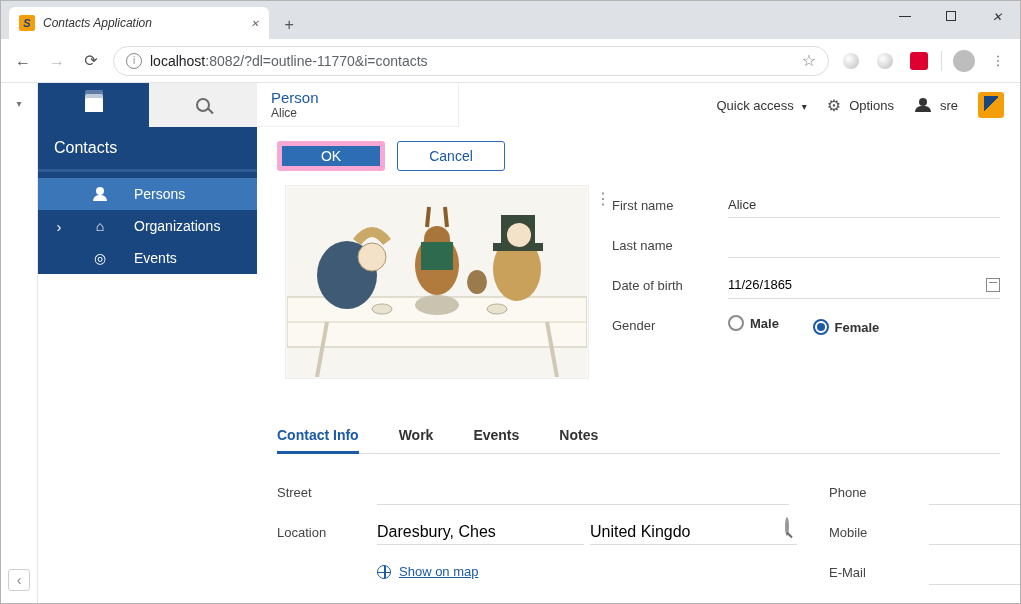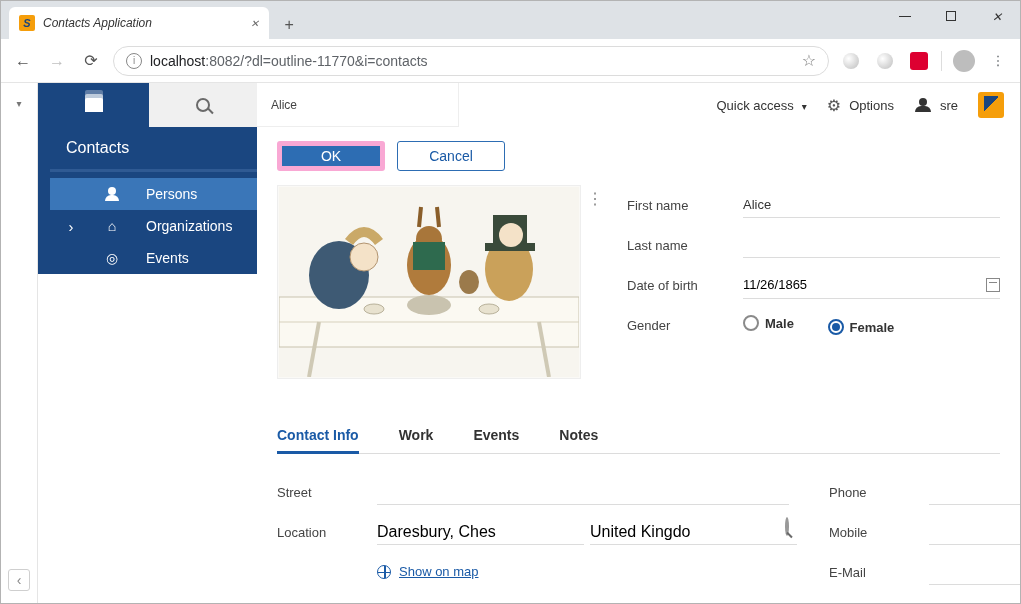--- a/index.html
+++ b/index.html
@@ -29,21 +29,21 @@
   
   .app { flex:1; display:flex; min-height:0; }
   .mini { width:37px; background:#fff; border-right:1px solid #e5e5e5; display:flex; flex-direction:column; align-items:center; padding-top:12px; position:relative; }
   .mini .chev { color:#777; cursor:pointer; }
   .mini .collbtn { position:absolute; bottom:12px; width:22px; height:22px; border:1px solid #cfcfcf; border-radius:3px; display:flex; align-items:center; justify-content:center; color:#888; cursor:pointer; }
   .topstrip { height:44px; display:flex; }
   .topcell { display:flex; align-items:center; justify-content:center; }
   .navblock { display:flex; flex-direction:column; }
   .tc-contacts { width:111px; background:#1a4680; color:#fff; }
   .tc-search { width:108px; background:#f0f0f0; color:#6a6a6a; }
-  .side { width:219px; background:#1a4680; color:#fff; display:flex; flex-direction:column;padding-left:12px; }
+  .side { width:219px; background:#1a4680; color:#fff; display:flex; flex-direction:column; }
   .side-title { height:44px; display:flex; align-items:center; padding:0 16px; font-size:16px; border-bottom:2px solid #2f5a93; }
   .side-sep { height:1px; background:#2f5a93; margin:0 0 6px 0; }
   .side-item { height:32px; display:flex; align-items:center; padding:0 14px; gap:26px; font-size:14px; cursor:pointer; }
   .side-item.sel { background:#3a76b8; }
   .side-item .pre { width:14px; display:flex; align-items:center; justify-content:center; }
   .icnbox { width:16px; height:16px; display:inline-flex; align-items:center; justify-content:center; }
 
   .content { flex:1; display:flex; flex-direction:column; min-width:0; overflow:hidden; }
   .hdr { height:44px; display:flex; align-items:center; padding-right:16px; gap:20px; }
   .hdr-left { width:202px; border-right:1px solid #eee; border-bottom:1px solid #eee; height:44px; display:flex; flex-direction:column; justify-content:center; padding:0 14px; }
@@ -53,21 +53,21 @@
   .hdr-item { display:flex; align-items:center; gap:8px; color:#333; cursor:pointer; }
   .logo { width:26px; height:26px; background:#f59e0b; border-radius:3px; position:relative; }
   .logo::after { content:""; position:absolute; inset:4px 6px 4px 6px; background:linear-gradient(135deg,#1a4680 50%, transparent 50%); }
 
   .scroll { flex:1; overflow:auto; padding:14px 20px 40px 20px; }
   .btns { display:flex; gap:12px; margin-bottom:14px; }
   .btn { height:30px; width:108px; border-radius:3px; display:flex; align-items:center; justify-content:center; cursor:pointer; font-size:14px; }
   .btn.primary { background:#2d6db3; color:#fff; border:5px solid #f9a8d4; font-weight:400; }
   .btn.secondary { background:#fff; color:#1a5aa6; border:1px solid #2d6db3; }
 
-  .toprow { display:flex; gap:46px; margin-bottom:40px; }
+  .toprow { display:flex; gap:23px; margin-bottom:40px;margin-left:8px; }
   .picwrap { width:304px; height:194px; position:relative; }
   .pic { width:100%; height:100%; border:1px solid #eee; background:#faf9f6; display:flex; align-items:center; justify-content:center; }
   .pickebab { position:absolute; right:-22px; top:4px; color:#8a8a8a; cursor:pointer; font-size:16px; }
 
   .fields { flex:1; min-width:0; }
   .frow { display:flex; align-items:center; height:40px; gap:16px; }
   .flabel { width:100px; color:#444; }
   .finput { flex:1; border:none; border-bottom:1px solid #dcdcdc; height:26px; font-size:13px; padding:2px 0; background:transparent; color:#333; }
   .datewrap { flex:1; display:flex; align-items:center; gap:8px; border-bottom:1px solid #dcdcdc; }
   .datewrap input { border:none; flex:1; height:26px; font-size:13px; background:transparent; }
@@ -212,20 +212,21 @@
           <span class="pre"></span>
           <span class="icnbox i-target"></span>
           <span>Events</span>
         </div>
       </div>
     </div>
 
     <div class="content">
       <div class="hdr">
         <div class="hdr-left">
+          <div class="type">Person</div>
           <div class="name">Alice</div>
         </div>
         <div class="hdr-spacer"></div>
         <div class="hdr-item">
           <span>Quick access</span>
           <span class="i-chevd"></span>
         </div>
         <div class="hdr-item">
           <span class="i-gear"></span>
           <span>Options</span>

